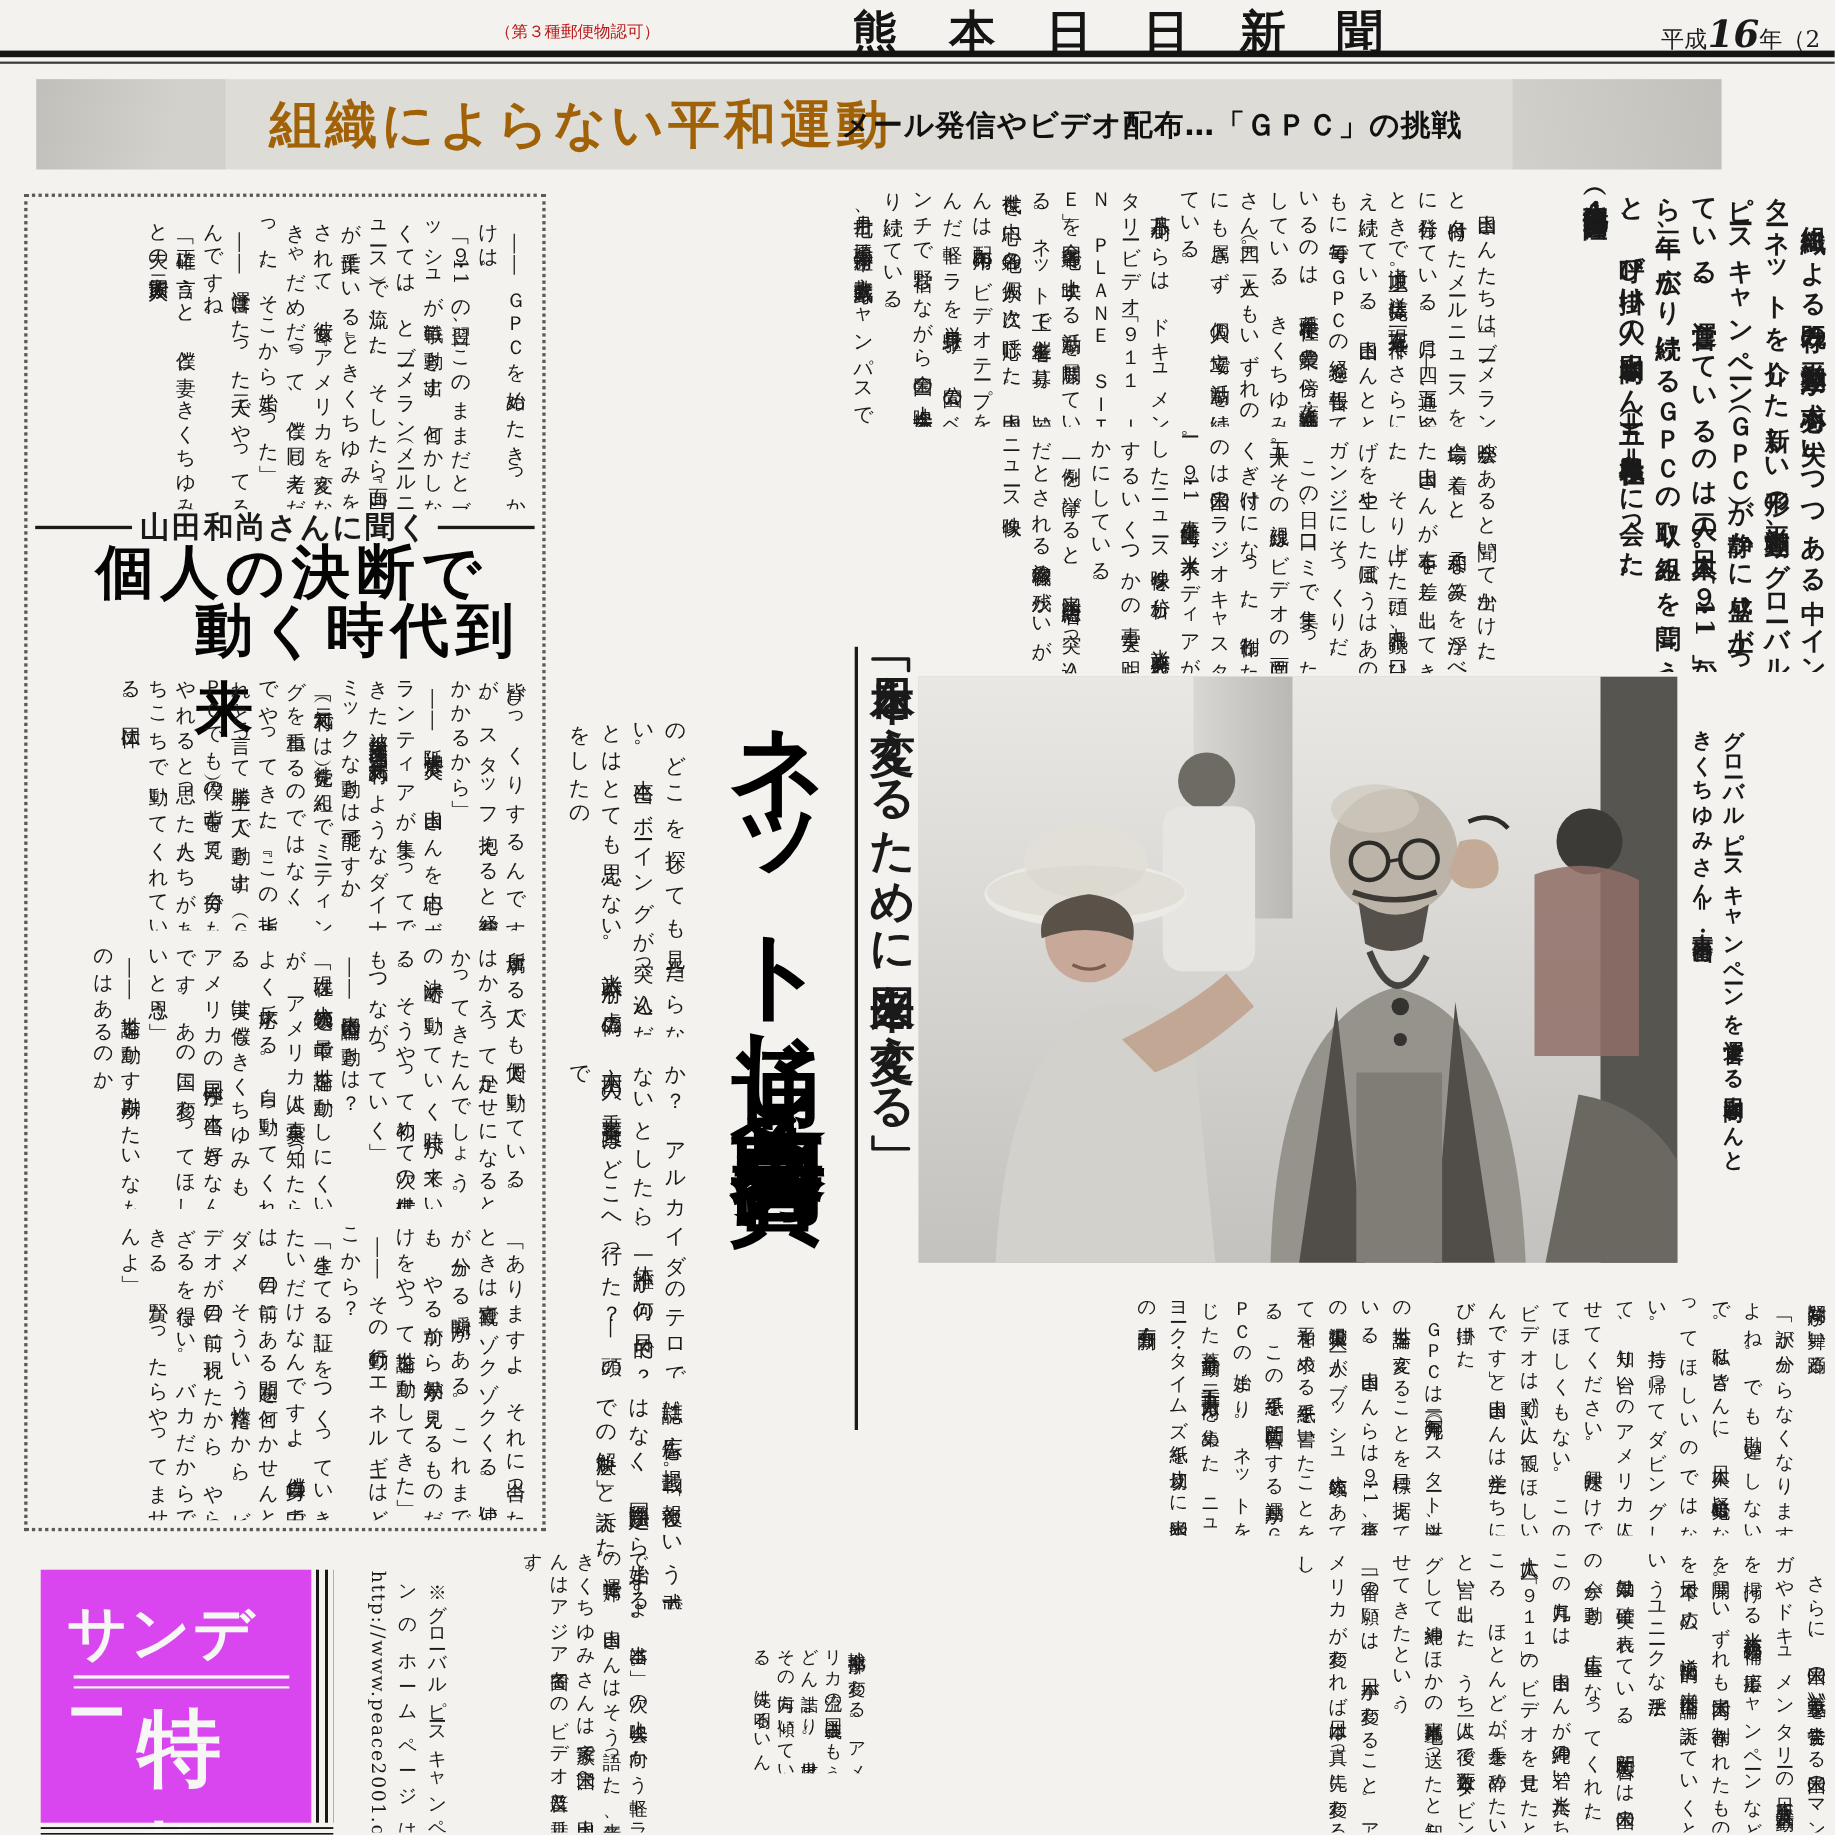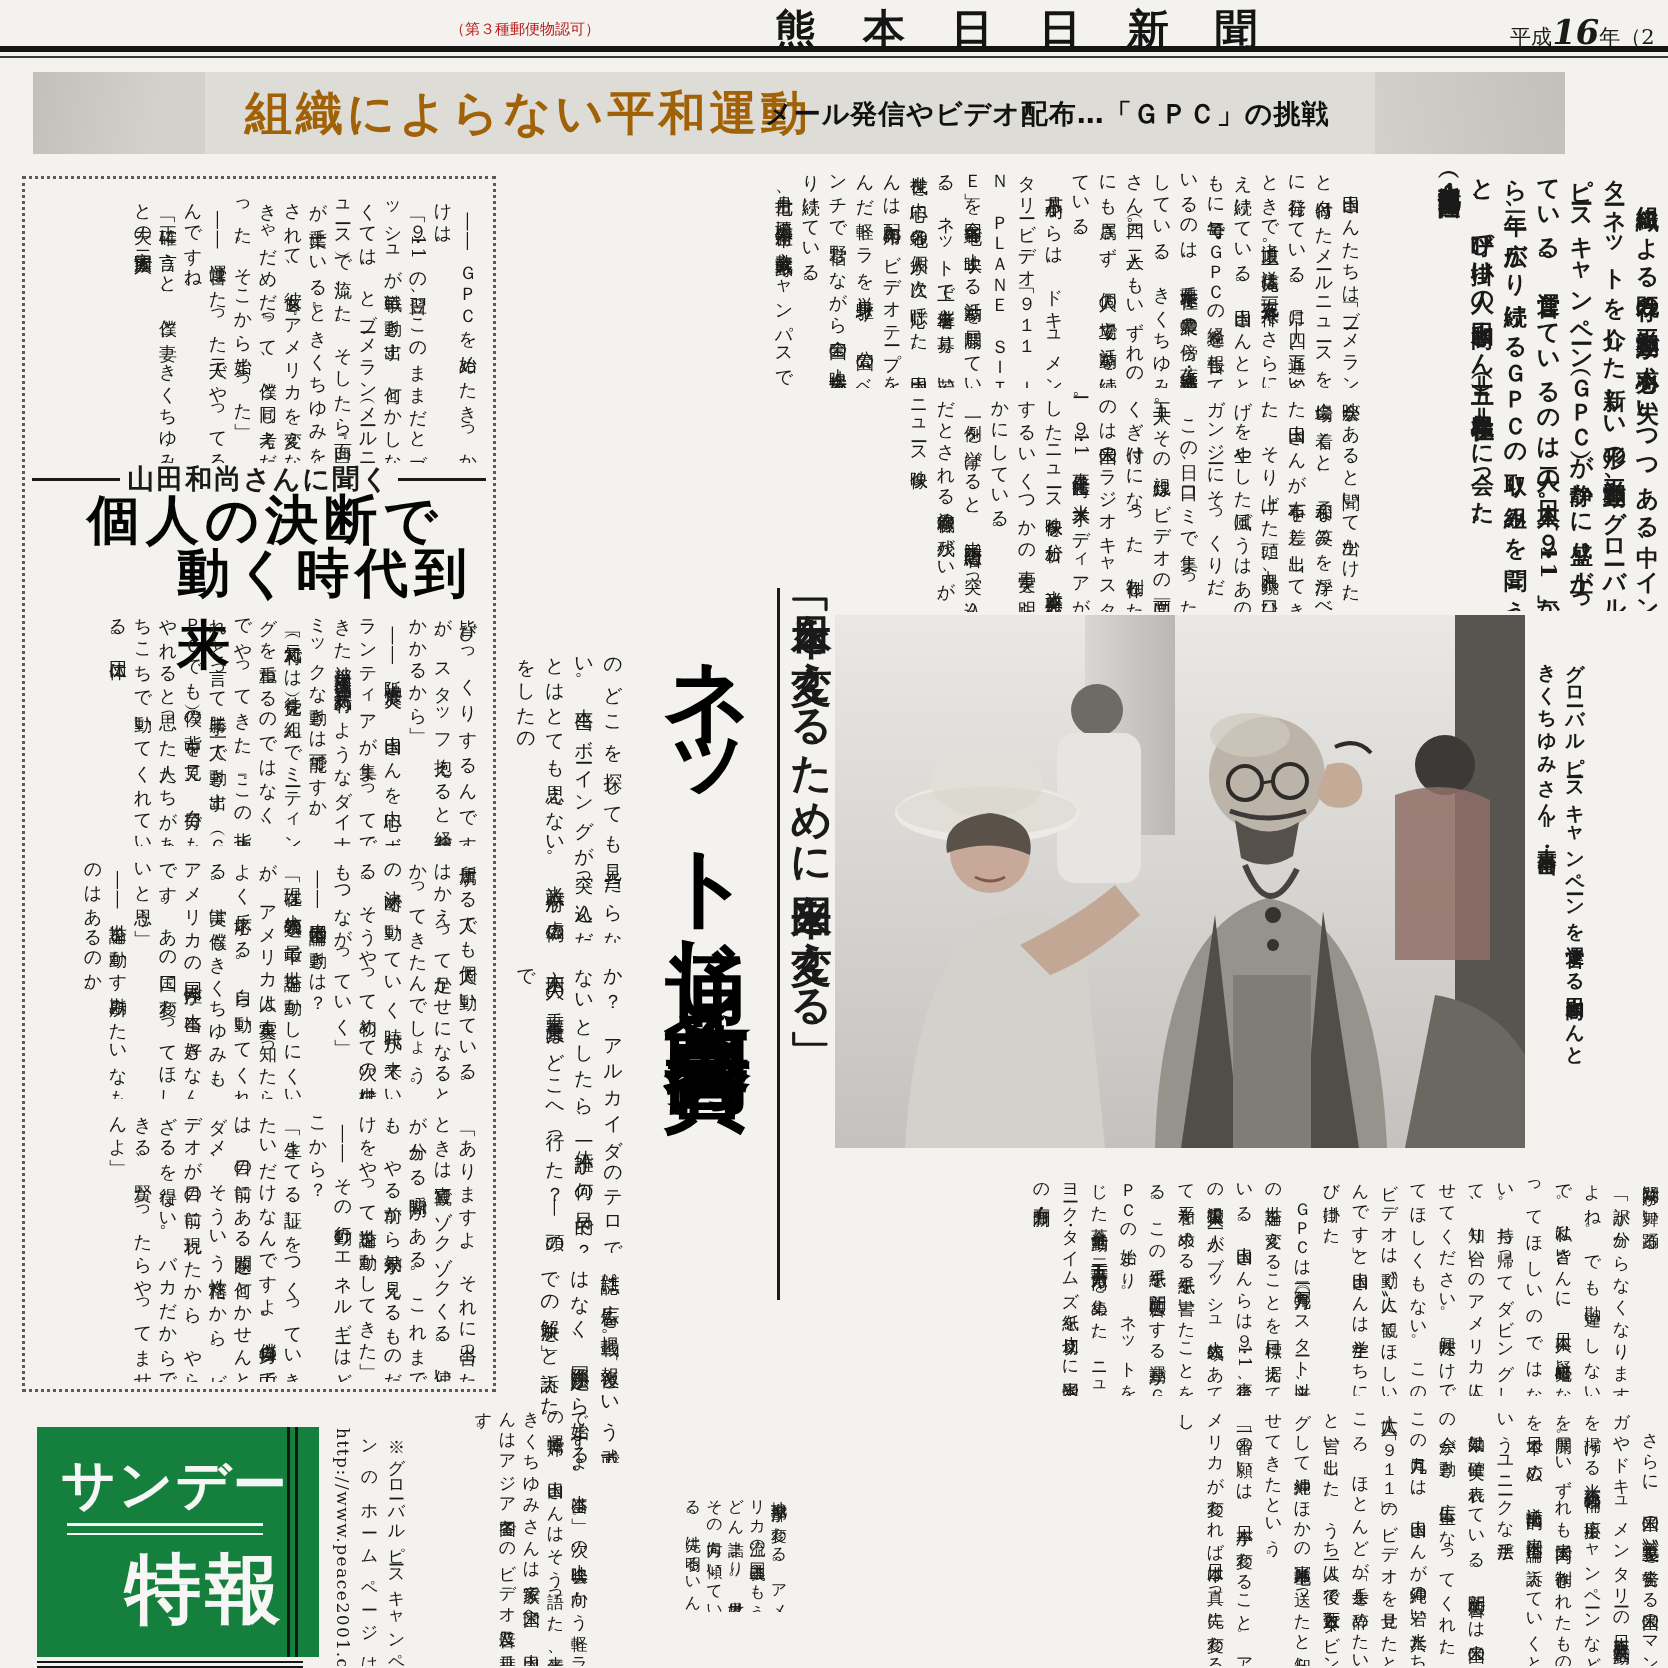--- a/index.html
+++ b/index.html
@@ -48,21 +48,21 @@
   .ih1{left:62px;top:306px;font-size:53px;font-weight:900;letter-spacing:6px;color:#050505;}
   .ih2{left:152px;top:359px;font-size:53px;font-weight:900;letter-spacing:6px;color:#050505;}
   .irowA{left:10px;top:427px;width:446px;height:240px;font-size:18px;line-height:25px;}
   .irowB{left:10px;top:672px;width:446px;height:248px;font-size:18px;line-height:25px;}
   .irowC{left:10px;top:925px;width:446px;height:278px;font-size:18px;line-height:25px;}
   
   .photo{left:835px;top:615px;width:690px;height:533px;background:#cfcecb;}
   .caption{left:1528px;top:650px;width:62px;height:512px;font-size:19px;line-height:28px;font-weight:700;
            font-family:"DejaVu Sans","Liberation Sans",sans-serif;}
   
-  .sunday{left:37px;top:1427px;width:246px;height:230px;background:#15803d;color:#f6f6f4;padding-left:36px;}
+  .sunday{left:37px;top:1427px;width:246px;height:230px;background:#d946ef;color:#f6f6f4;}
   .sun1{left:24px;top:22px;font-size:54px;font-weight:900;letter-spacing:2px;position:absolute;}
   .sundiv{left:30px;top:96px;width:196px;height:7px;border-top:3px solid #f6f6f4;border-bottom:2px solid #f6f6f4;position:absolute;}
   .sun2{left:88px;top:112px;font-size:76px;font-weight:900;letter-spacing:4px;position:absolute;}
   .stripesR{left:287px;top:1427px;width:16px;height:230px;
             background:repeating-linear-gradient(90deg,#171717 0 3px,transparent 3px 8px);}
   .stripesB{left:37px;top:1661px;width:266px;height:7px;
             background:repeating-linear-gradient(0deg,#171717 0 2px,transparent 2px 5px);}
 </style>
 </head>
 <body>

